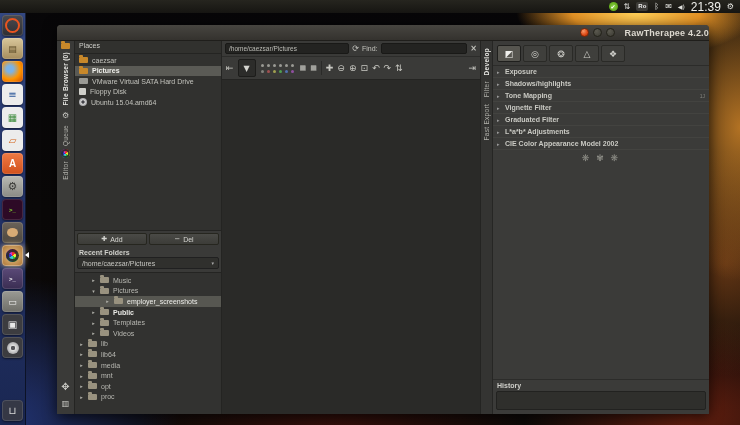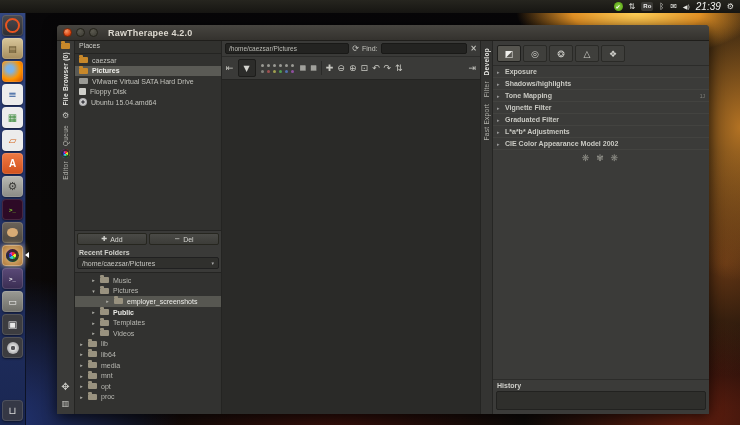--- a/index.html
+++ b/index.html
@@ -13,21 +13,21 @@
       radial-gradient(260px 140px at 45% 102%, rgba(120,25,15,.4), rgba(0,0,0,0) 75%),
       radial-gradient(240px 200px at 0% 100%, rgba(35,55,125,.95), rgba(0,0,0,0) 75%),
       linear-gradient(#070608, #0d0a08);}
   .g{font-family:"DejaVu Sans",sans-serif;}
   
   #toppanel{position:absolute;left:0;top:0;width:740px;height:13px;
     background:linear-gradient(#26251f,#161512);display:flex;align-items:center;justify-content:flex-end;gap:6px;padding-right:6px;box-sizing:border-box;z-index:30;}
   .tray{color:#e4e4e0;font-size:8px;line-height:13px;}
   .tray-badge{display:inline-block;background:#3c3b37;color:#eee;font-size:6px;font-weight:bold;border-radius:2px;padding:0 2px;line-height:9px;}
   .tray-check{display:inline-block;width:9px;height:9px;border-radius:50%;background:radial-gradient(#8fd34a,#4e9a06);color:#fff;font-size:6px;line-height:9px;text-align:center;}
-  .clock{font-size:10px;color:#f2f2ef;font-style:italic;}
+  .clock{font-size:12px;color:#f2f2ef;}
   
   #launcher{position:absolute;left:0;top:13px;width:26px;height:412px;
     background:linear-gradient(180deg,#344882 0%,#24346a 40%,#1a2752 100%);
     border-right:1px solid rgba(0,0,0,.55);display:flex;flex-direction:column;align-items:center;gap:2px;padding-top:2px;box-sizing:border-box;z-index:20;}
   .licon{position:relative;width:21px;height:21px;border-radius:4px;flex:0 0 auto;
     box-shadow:inset 0 0 0 1px rgba(255,255,255,.12),0 1px 2px rgba(0,0,0,.5);
     display:flex;align-items:center;justify-content:center;font-size:11px;color:#fff;overflow:visible;}
   .ic-dash{background:linear-gradient(#4a4a4f,#2e2e33);}
   .ic-dash i{width:11px;height:11px;border-radius:50%;border:2px solid #e95420;display:block;}
   .ic-files{background:linear-gradient(#d9c79b,#a68d5d);color:#5d4a26;font-size:9px;}
@@ -48,21 +48,21 @@
   .ic-print{background:linear-gradient(#9a9a94,#6e6e68);color:#eee;font-size:9px;}
   .ic-floppy{background:#3c3c40;color:#e8e8e8;font-size:10px;}
   .ic-disc{background:#3c3c40;}
   .ic-disc i{width:12px;height:12px;border-radius:50%;background:radial-gradient(circle,#55555a 0 22%,#dedede 30%,#9a9a9e 85%);display:block;}
   .ic-trash{background:rgba(60,60,66,.8);color:#d8d8d8;font-size:10px;margin-top:auto;margin-bottom:4px;}
   .foc-arrow{position:absolute;right:-6px;top:7px;width:0;height:0;border-top:3px solid transparent;border-bottom:3px solid transparent;border-right:4px solid #fff;}
   
   #win{position:absolute;left:57px;top:25px;width:652px;height:389px;border-radius:4px 4px 0 0;
     box-shadow:0 3px 14px rgba(0,0,0,.7);background:#3a3a38;z-index:10;}
   #titlebar{position:absolute;left:0;top:0;width:100%;height:16px;border-radius:4px 4px 0 0;
-    background:linear-gradient(#474540,#34322e);border-bottom:1px solid #1f1e1b;display:flex;align-items:center;box-sizing:border-box;padding-left:6px;}
+    background:linear-gradient(#474540,#34322e);border-bottom:1px solid #1f1e1b;display:flex;align-items:center;box-sizing:border-box;padding-left:6px;justify-content:flex-end;}
   .wbtn{width:9px;height:9px;border-radius:50%;margin-right:4px;box-sizing:border-box;}
   .wbtn.close{background:radial-gradient(circle at 35% 30%,#f59a6b,#dd4814 60%,#a33008);border:1px solid #7d2606;}
   .wbtn.min,.wbtn.max{background:radial-gradient(circle at 35% 30%,#5b594f,#3b3a33);border:1px solid #232219;}
   #wtitle{font-size:9px;font-weight:bold;color:#dcd8cf;margin-left:6px;letter-spacing:.2px;}
   #winbody{position:absolute;left:0;top:16px;width:652px;height:373px;display:flex;}
   
   #lstrip{width:18px;background:#3a3a38;border-right:1px solid #242422;display:flex;flex-direction:column;align-items:center;padding-top:2px;box-sizing:border-box;}
   .vtab{writing-mode:vertical-rl;transform:rotate(180deg);font-size:6.5px;color:#b2b2ac;margin:3px 0;letter-spacing:.3px;}
   .vtab.active{color:#e8e8e4;font-weight:bold;}
   .lstrip-ico{font-size:8px;color:#c5c5c0;margin:2px 0;}

